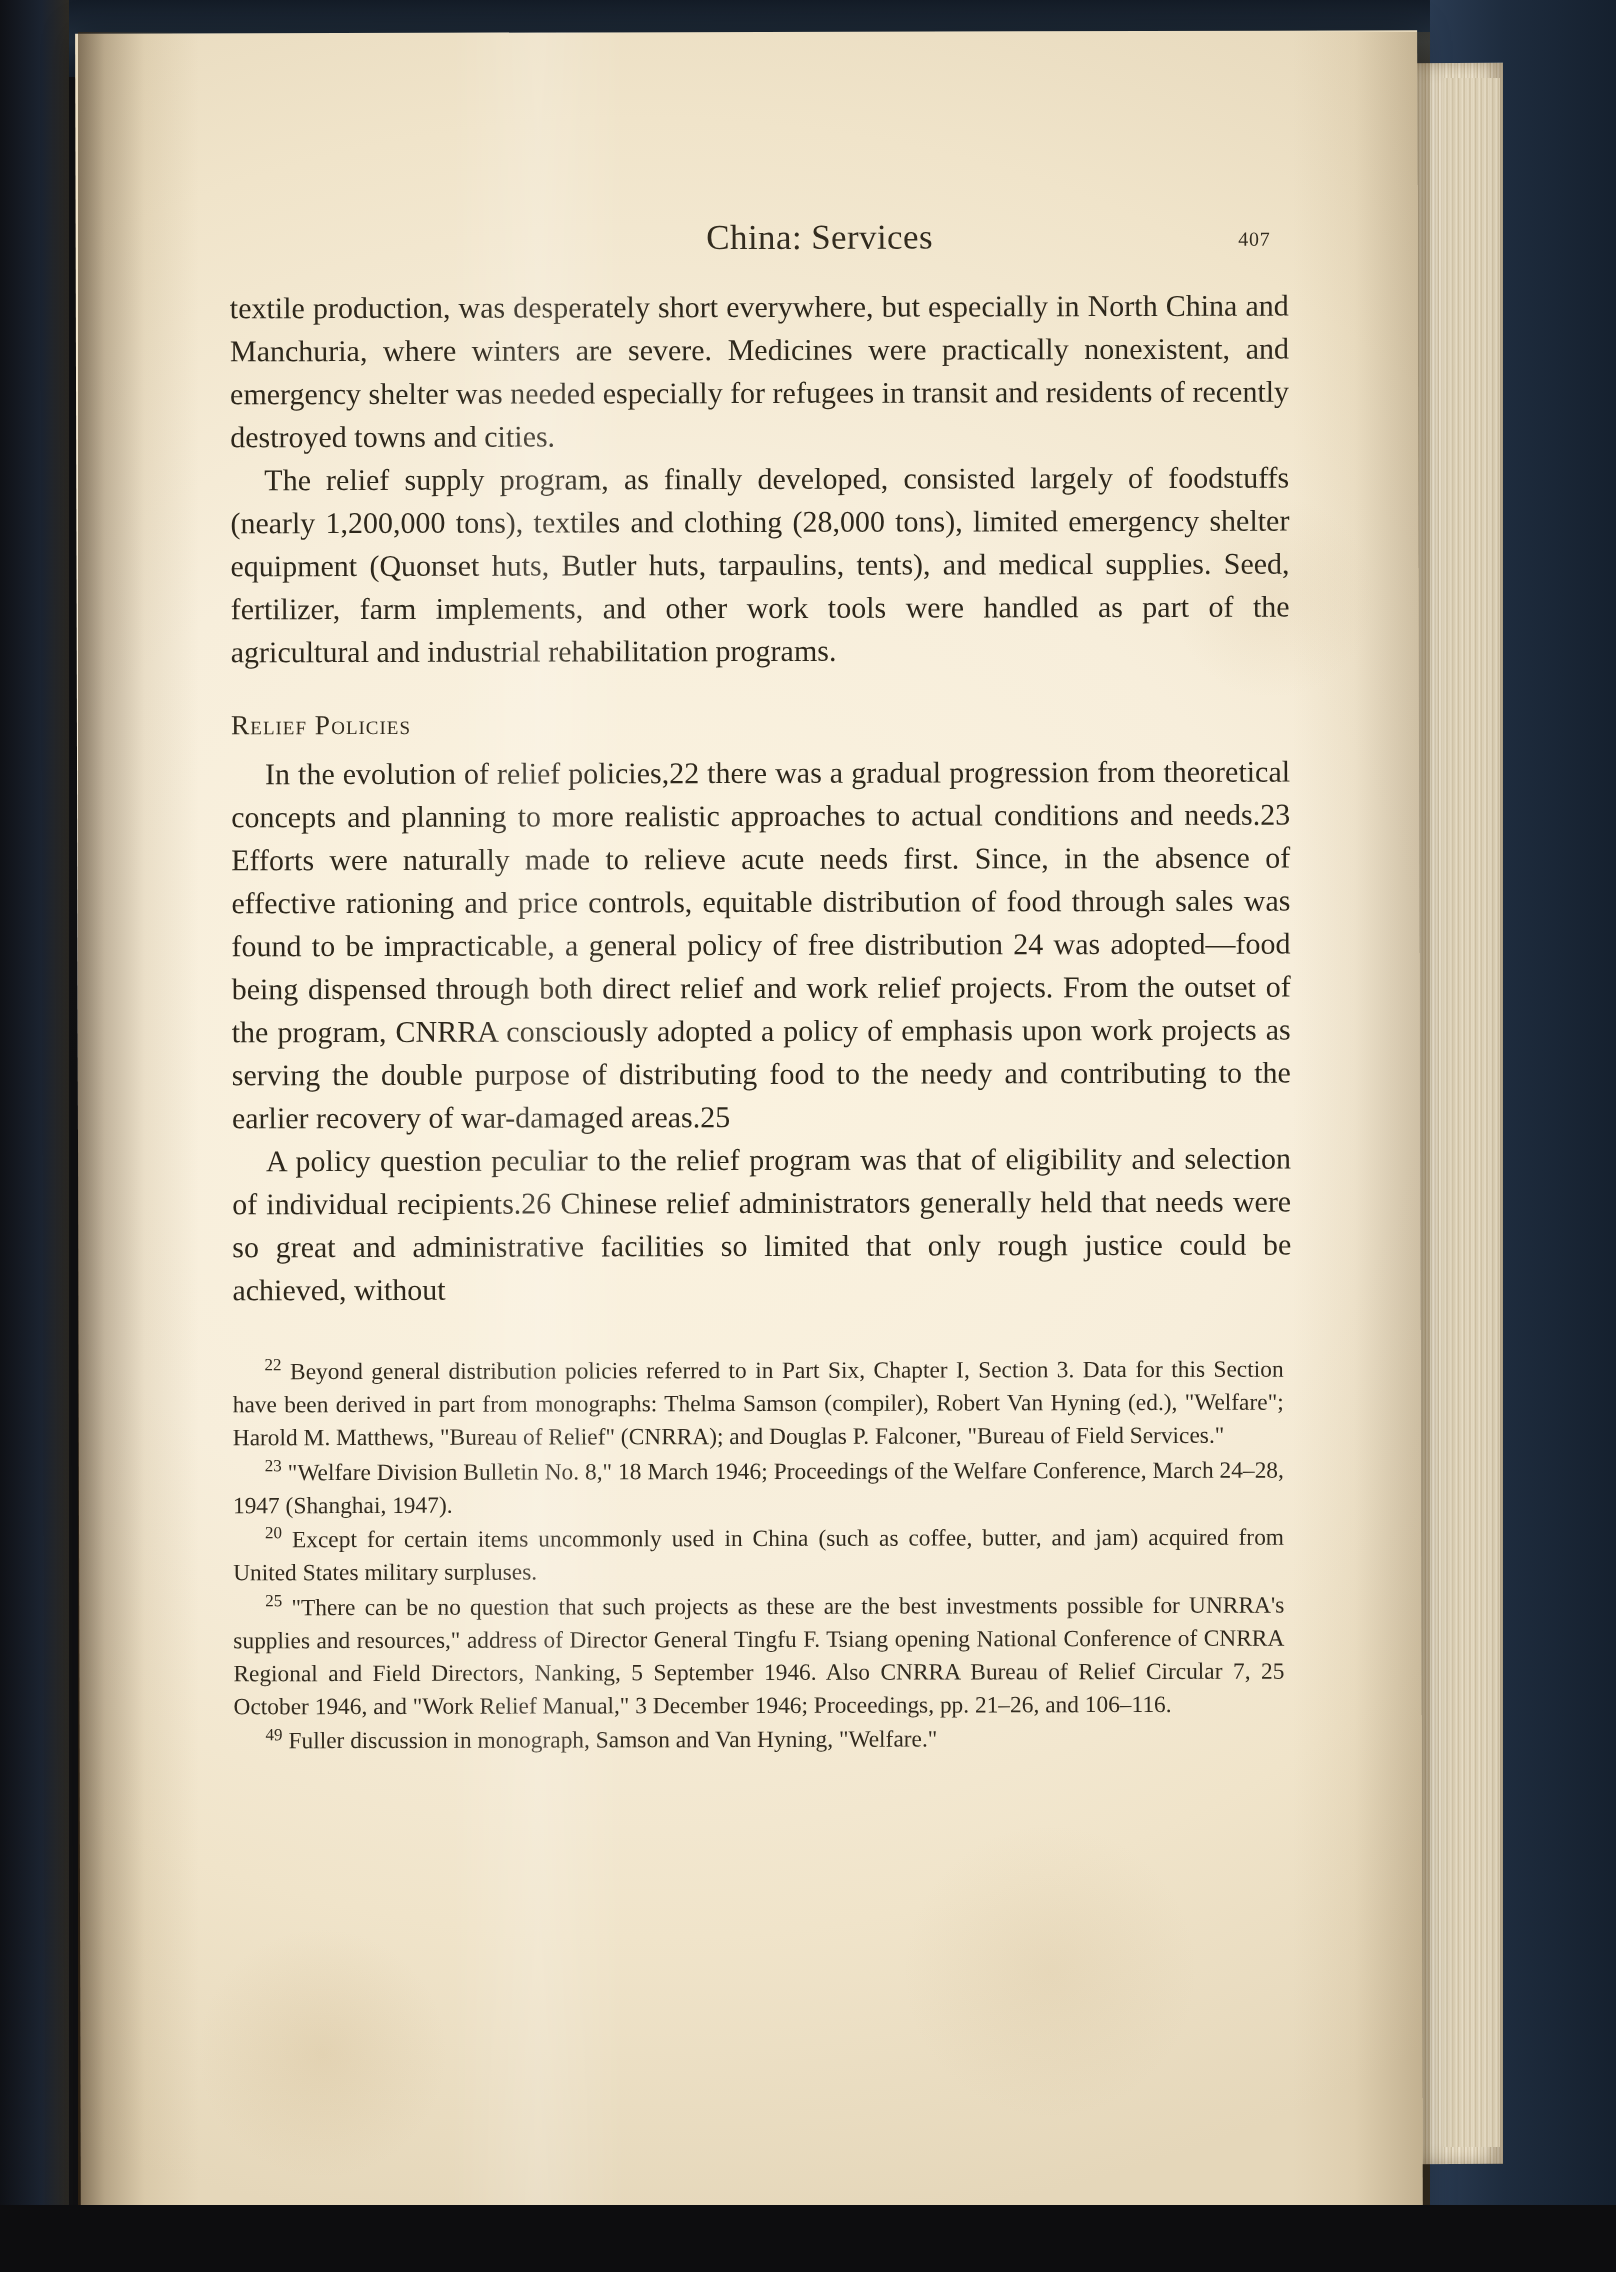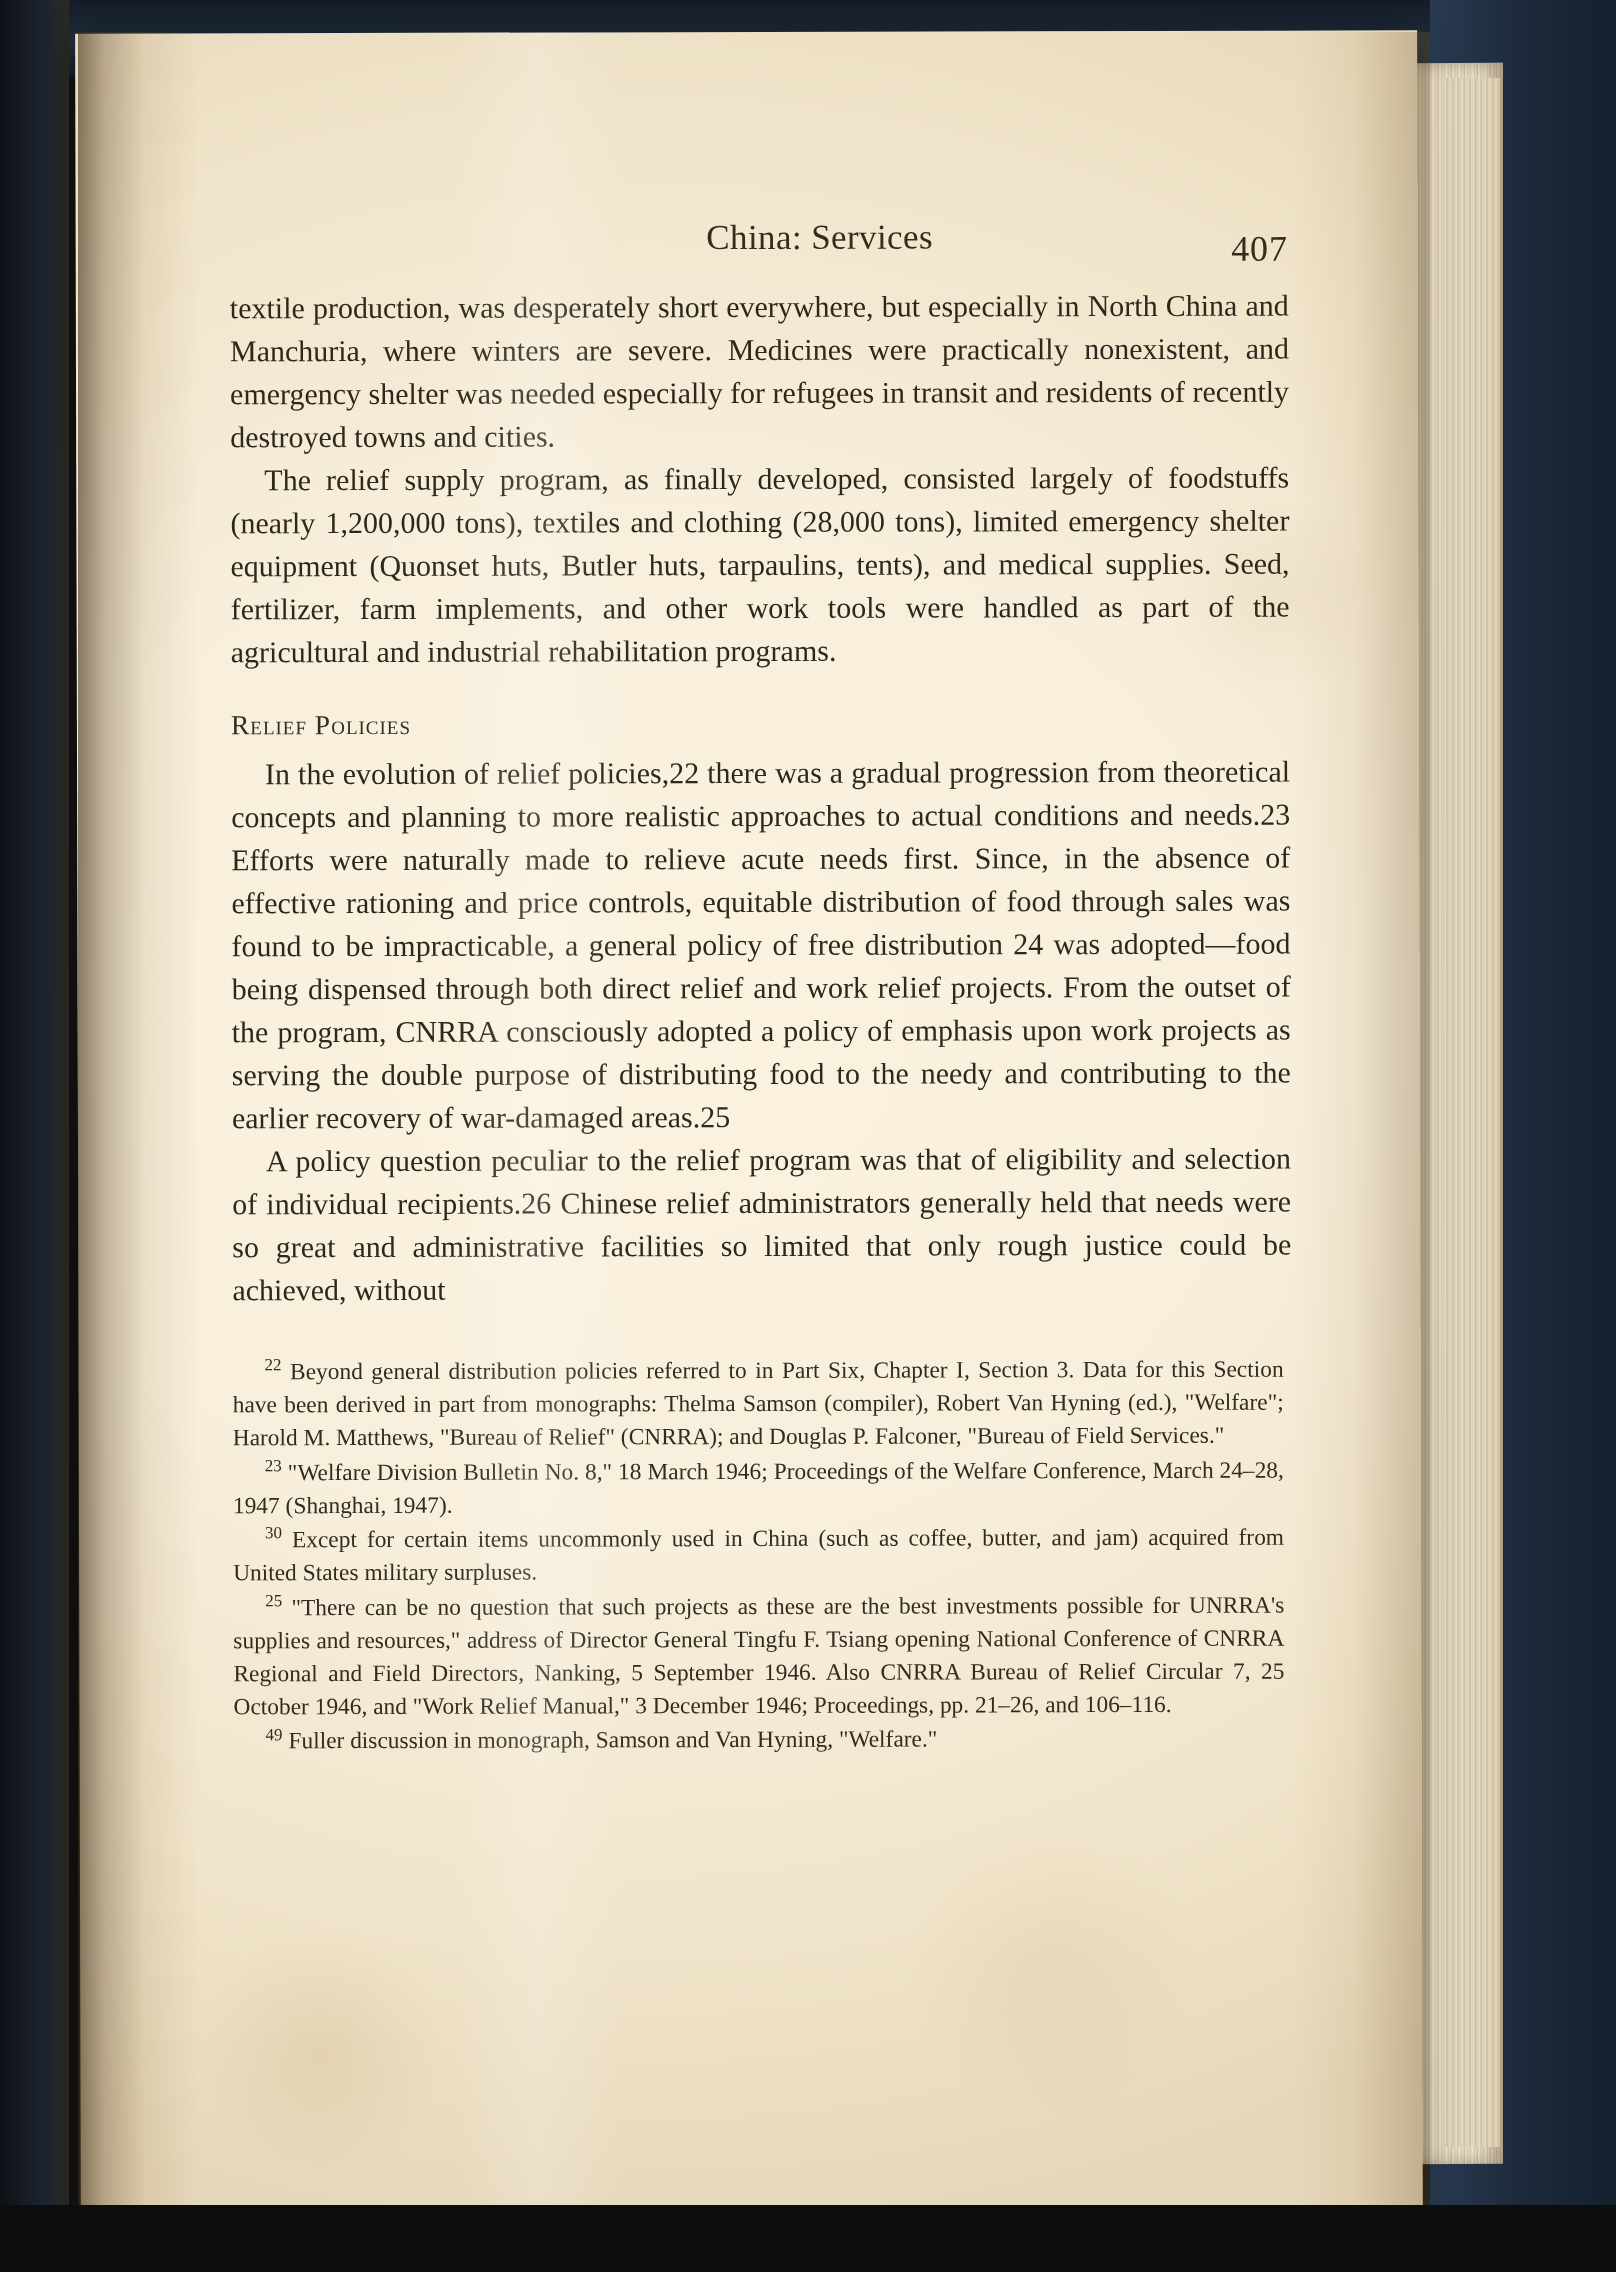--- a/index.html
+++ b/index.html
@@ -146,23 +146,23 @@
     position: absolute;
     left: 0; right: 0;
     text-align: center;
     font-size: 35px;
     letter-spacing: 0.4px;
     color: #332c1f;
     padding-left: 121px;
   }
   .folio {
     position: absolute;
-    right: 1px;
+    right: 18px;
     top: 11.3px;
-    font-size: 36px;
+    font-size: 20px;
     color: #332c1f;
     letter-spacing: 0.8px;
   }
 
   p.body {
     margin: 0;
     font-size: 30px;
     line-height: 43px;
     text-align: justify;
     text-justify: inter-word;
@@ -227,21 +227,21 @@
       <p class="body indent">The relief supply program, as finally developed, consisted largely of foodstuffs (nearly 1,200,000 tons), textiles and clothing (28,000 tons), limited emergency shelter equipment (Quonset huts, Butler huts, tarpaulins, tents), and medical supplies. Seed, fertilizer, farm implements, and other work tools were handled as part of the agricultural and industrial rehabilitation programs.</p>
 
       <div class="section-head">Relief Policies</div>
 
       <p class="body indent">In the evolution of relief policies,22 there was a gradual progression from theoretical concepts and planning to more realistic approaches to actual conditions and needs.23 Efforts were naturally made to relieve acute needs first. Since, in the absence of effective rationing and price controls, equitable distribution of food through sales was found to be impracticable, a general policy of free distribution 24 was adopted—food being dispensed through both direct relief and work relief projects. From the outset of the program, CNRRA consciously adopted a policy of emphasis upon work projects as serving the double purpose of distributing food to the needy and contributing to the earlier recovery of war-damaged areas.25</p>
       <p class="body indent">A policy question peculiar to the relief program was that of eligibility and selection of individual recipients.26 Chinese relief administrators generally held that needs were so great and administrative facilities so limited that only rough justice could be achieved, without</p>
 
       <div class="notes">
         <p class="note"><sup>22</sup> <span>Beyond general distribution policies referred to in Part Six, Chapter I, Section 3. Data for this Section have been derived in part from monographs: Thelma Samson (compiler), Robert Van Hyning (ed.), "Welfare"; Harold M. Matthews, "Bureau of Relief" (CNRRA); and Douglas P. Falconer, "Bureau of Field Services."</span></p>
         <p class="note"><sup>23</sup> <span>"Welfare Division Bulletin No. 8," 18 March 1946; Proceedings of the Welfare Conference, March 24–28, 1947 (Shanghai, 1947).</span></p>
-        <p class="note"><sup>30</sup> <span>Except for certain items uncommonly used in China (such as coffee, butter, and jam) acquired from United States military surpluses.</span></p>
+        <p class="note"><sup>20</sup> <span>Except for certain items uncommonly used in China (such as coffee, butter, and jam) acquired from United States military surpluses.</span></p>
         <p class="note"><sup>25</sup> <span>"There can be no question that such projects as these are the best investments possible for UNRRA's supplies and resources," address of Director General Tingfu F. Tsiang opening National Conference of CNRRA Regional and Field Directors, Nanking, 5 September 1946. Also CNRRA Bureau of Relief Circular 7, 25 October 1946, and "Work Relief Manual," 3 December 1946; Proceedings, pp. 21–26, and 106–116.</span></p>
         <p class="note"><sup>49</sup> <span>Fuller discussion in monograph, Samson and Van Hyning, "Welfare."</span></p>
       </div>
 
     </div>
   </div>
 
   <div class="gutter"></div>
   <div class="sheet-curve"></div>
   <div class="light-streak"></div>

